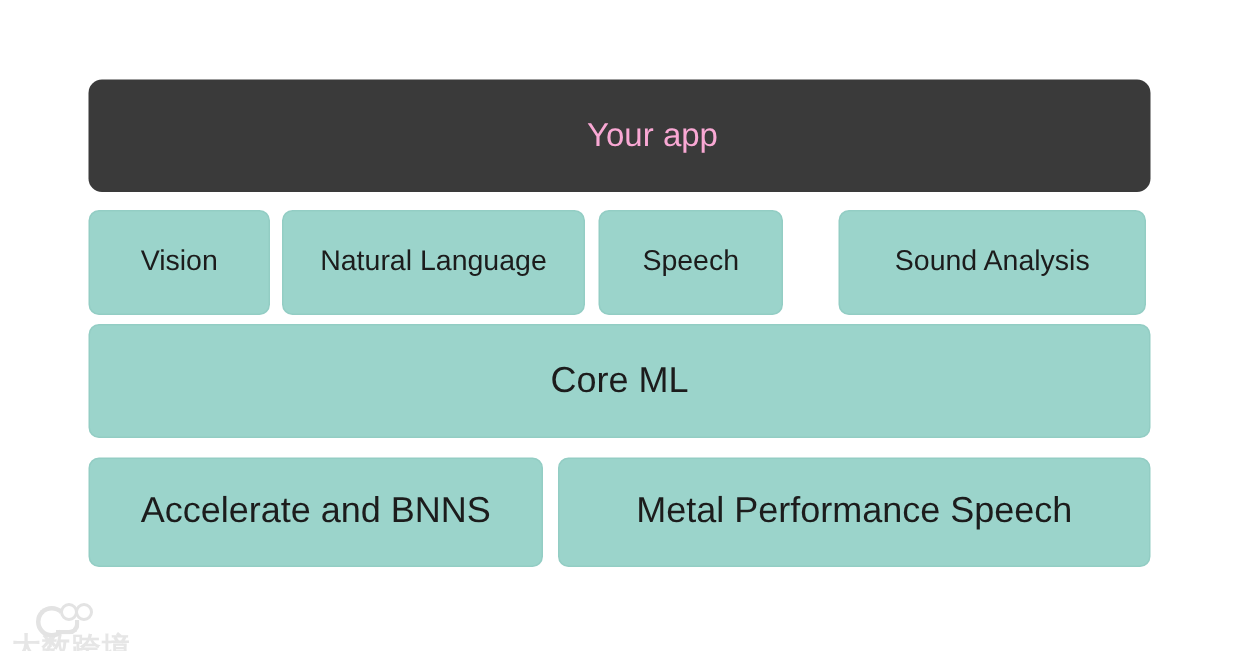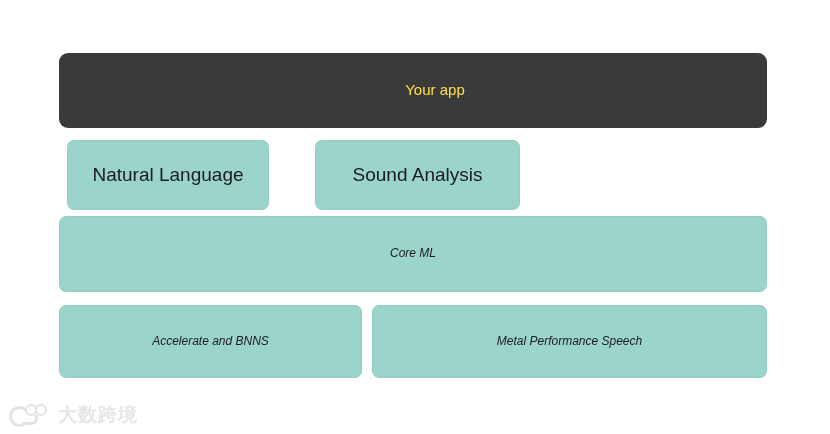--- a/index.html
+++ b/index.html
@@ -45,36 +45,35 @@
     justify-content: center;
     border-radius: 7px;
     box-sizing: border-box;
     text-align: center;
     line-height: 1.1;
     white-space: nowrap;
   }
 
   .box-dark {
     background: #3a3a3a;
-    color: #fde047;
-    font-size: 15px;
+    color: #f9a8d4;
+    font-size: 22px;
     border-radius: 9px;
     padding-left: 44px;
   }
 
   .box-teal {
     background: #9bd4cb;
     color: #1c1c1c;
     font-size: 19px;
     border: 1px solid #93cdc4;
   }
 
   .box-teal-lg {
-    font-size: 12px;
-    font-style: italic;
+    font-size: 24px;
   }
 
   .spacer-sm { width: 8px; flex: none; }
   .spacer-md { width: 9px; flex: none; }
   .spacer-lg { width: 10px; flex: none; }
 
   .w-full    { width: 100%; }
   .w-vision  { width: 121px; flex: none; }
   .w-nlp     { width: 202px; flex: none; }
   .w-speech  { width: 123px; flex: none; }
@@ -82,20 +81,21 @@
   .w-accel   { width: 303px; flex: none; }
   .w-metal   { width: 395px; flex: none; }
 
   
   #watermark {
     position: absolute;
     left: 8px;
     top: 401px;
     height: 26px;
     display: flex;
+    flex-direction: column;
     align-items: center;
     opacity: 1;
     pointer-events: none;
   }
   #watermark .wm-mark {
     width: 46px;
     height: 22px;
     position: relative;
     flex: none;
     margin-right: 4px;
@@ -152,23 +152,25 @@
 
 <div id="diagram">
 
   <div class="row row-app">
     <div class="box box-dark w-full">Your app</div>
   </div>
 
   <div class="row-gap-1"></div>
 
   <div class="row row-frame">
+    <div class="box box-teal w-vision">Vision</div>
     <div class="spacer-sm"></div>
     <div class="box box-teal w-nlp">Natural Language</div>
     <div class="spacer-md"></div>
+    <div class="box box-teal w-speech">Speech</div>
     <div class="spacer-lg"></div>
     <div class="box box-teal w-sound">Sound Analysis</div>
   </div>
 
   <div class="row-gap-2"></div>
 
   <div class="row row-coreml">
     <div class="box box-teal box-teal-lg w-full">Core ML</div>
   </div>
 

